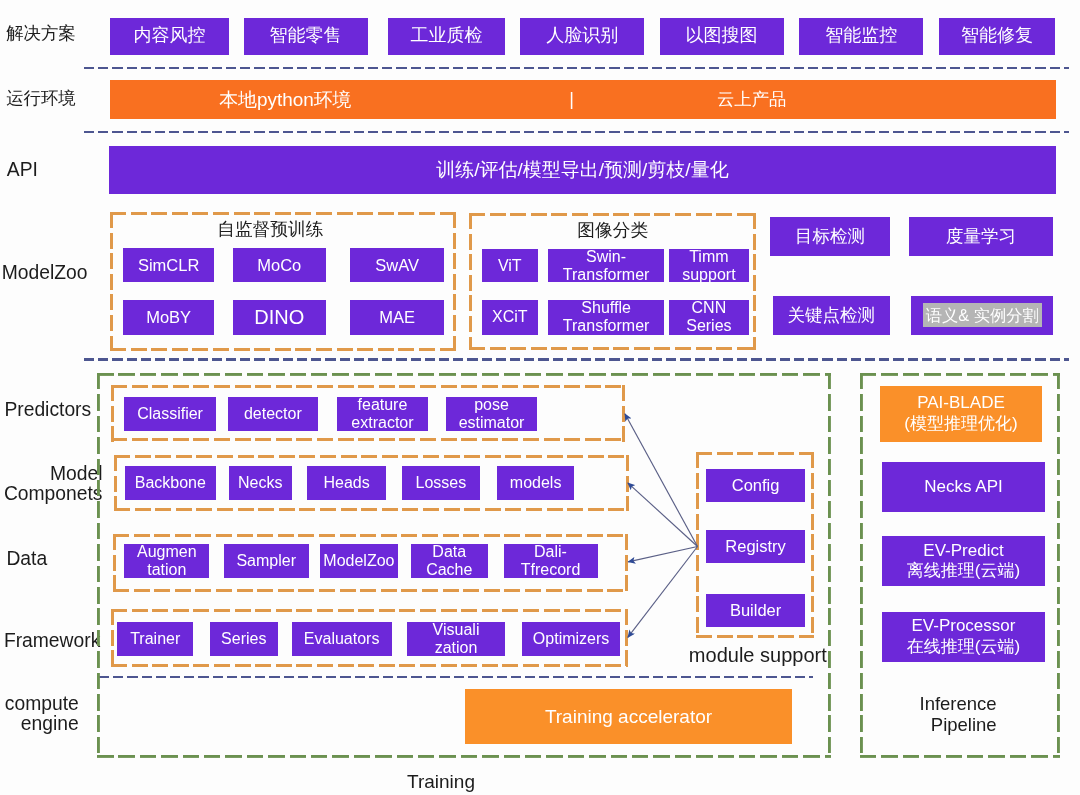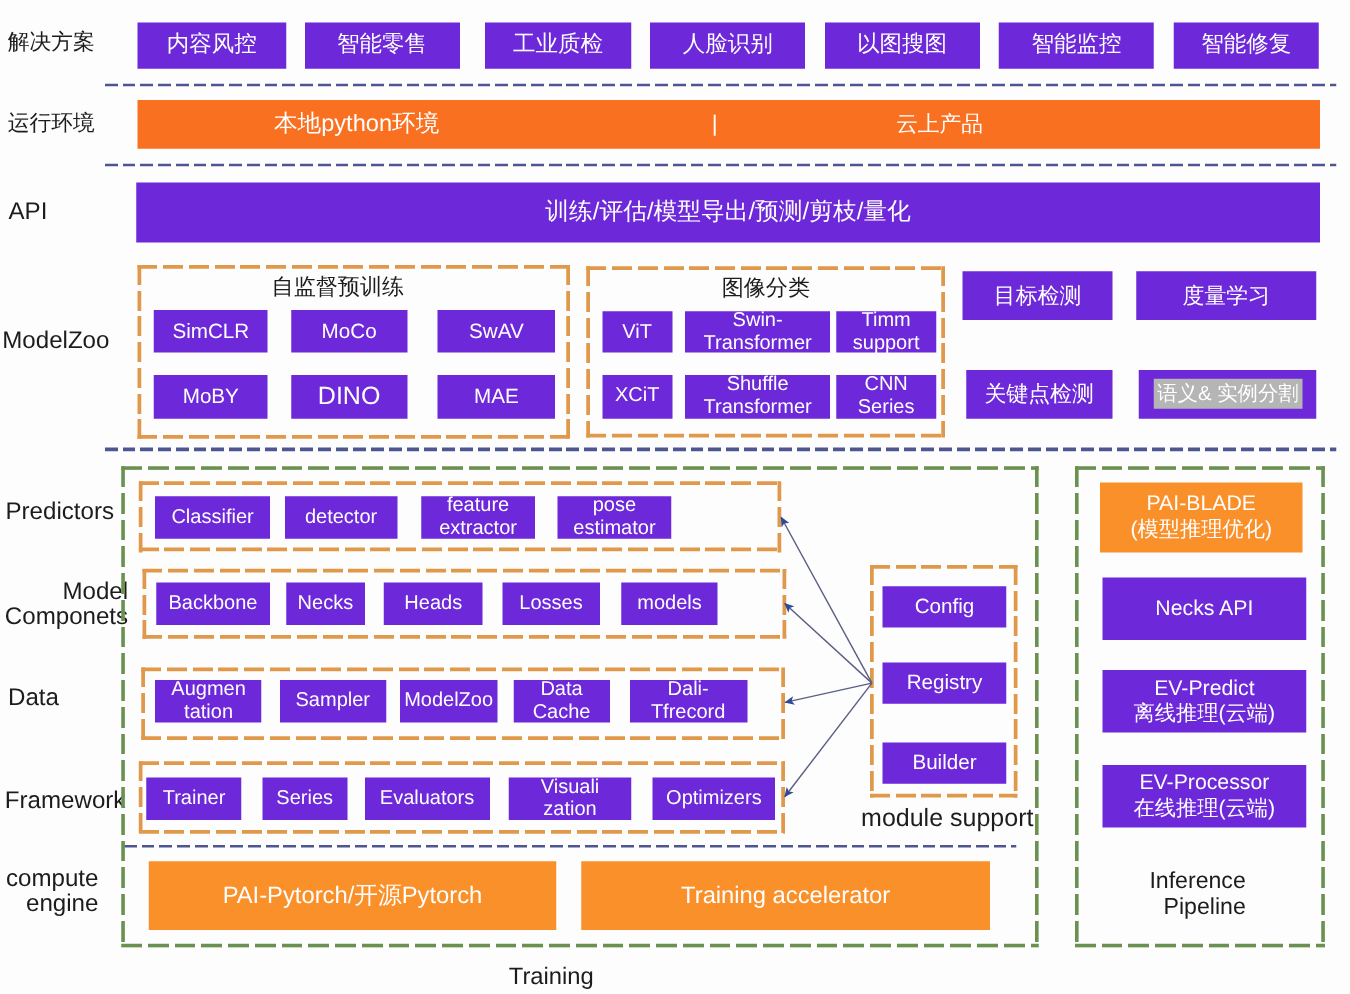--- a/index.html
+++ b/index.html
@@ -133,21 +133,20 @@
 Tfrecord</div>
 
   <div class="abs dash dash-o" style="left:111.2px;top:609px;width:517.1px;height:58px"></div>
   <div class="abs box blue" style="left:117.3px;top:621.5px;width:75.9px;height:34.3px">Trainer</div>
   <div class="abs box blue" style="left:209.8px;top:621.5px;width:67.9px;height:34.3px">Series</div>
   <div class="abs box blue" style="left:291.7px;top:621.5px;width:99.9px;height:34.3px">Evaluators</div>
   <div class="abs box blue" style="left:406.7px;top:621.5px;width:98.7px;height:34.3px">Visuali
 zation</div>
   <div class="abs box blue" style="left:522.3px;top:621.5px;width:97.6px;height:34.3px">Optimizers</div>
 
-  <div class="abs box orange" style="left:119.1px;top:688.9px;width:325.8px;height:55.5px;font-size:19px">PAI-Pytorch/开源Pytorch</div>
   <div class="abs box orange" style="left:465.3px;top:688.9px;width:326.4px;height:55.5px;font-size:19px">Training accelerator</div>
 
   <div class="abs dash dash-o" style="left:696.4px;top:452.2px;width:117.4px;height:186.1px"></div>
   <div class="abs box blue" style="left:706px;top:468.7px;width:99.2px;height:33.5px;font-size:16.5px">Config</div>
   <div class="abs box blue" style="left:706px;top:530.1px;width:99.2px;height:33px;font-size:16.5px">Registry</div>
   <div class="abs box blue" style="left:706px;top:594px;width:99.2px;height:32.7px;font-size:16.5px">Builder</div>
   <div class="abs lbl ctr" style="left:677.8px;top:644.5px;width:160px;height:22px;font-size:20px">module support</div>
 
   <div class="abs dash dash-g" style="left:859.8px;top:373px;width:200.2px;height:384.5px"></div>
   <div class="abs box orange" style="left:880px;top:385.6px;width:162px;height:56px;font-size:17px;line-height:20.8px">PAI-BLADE

